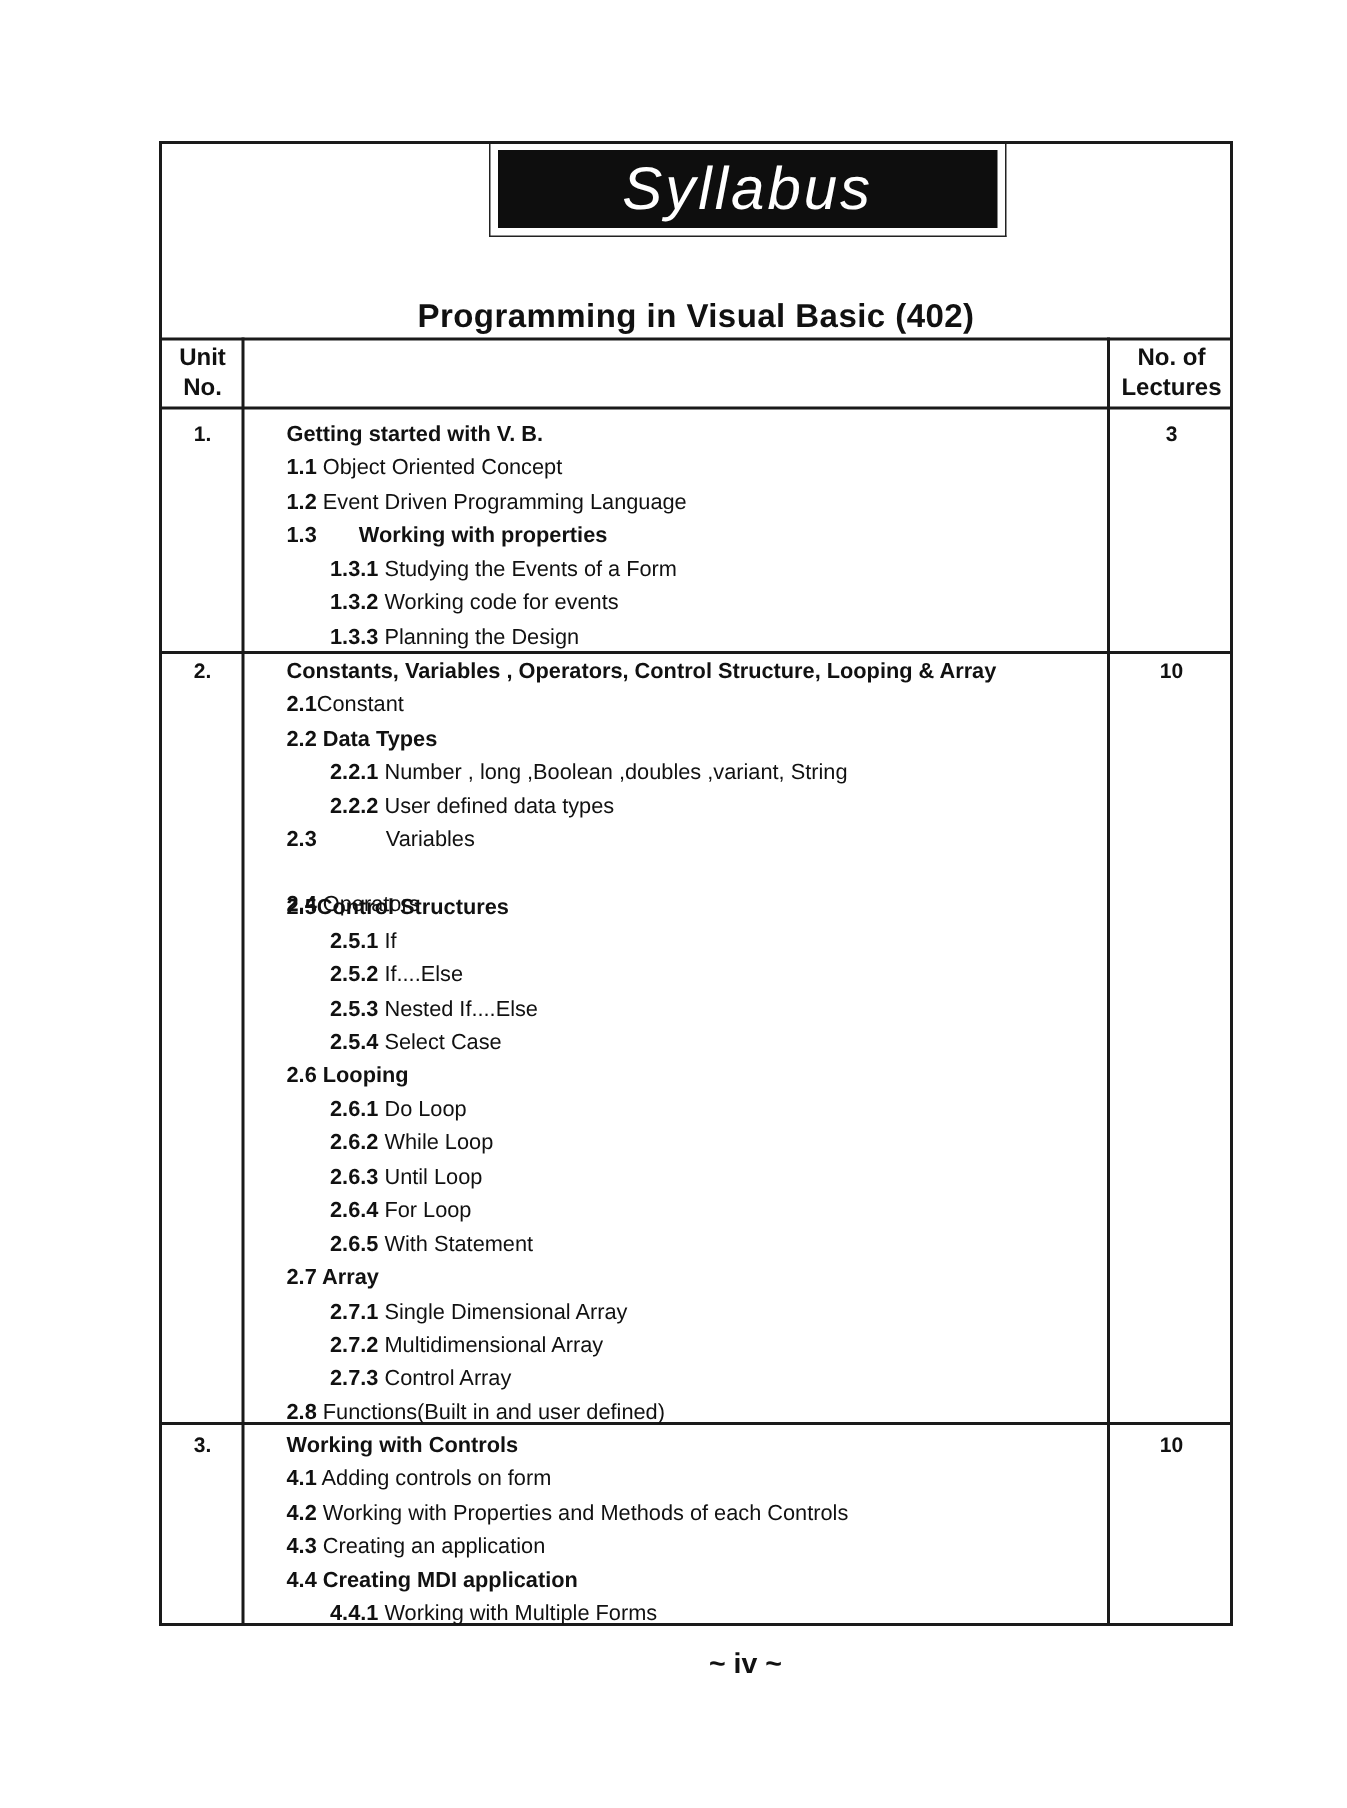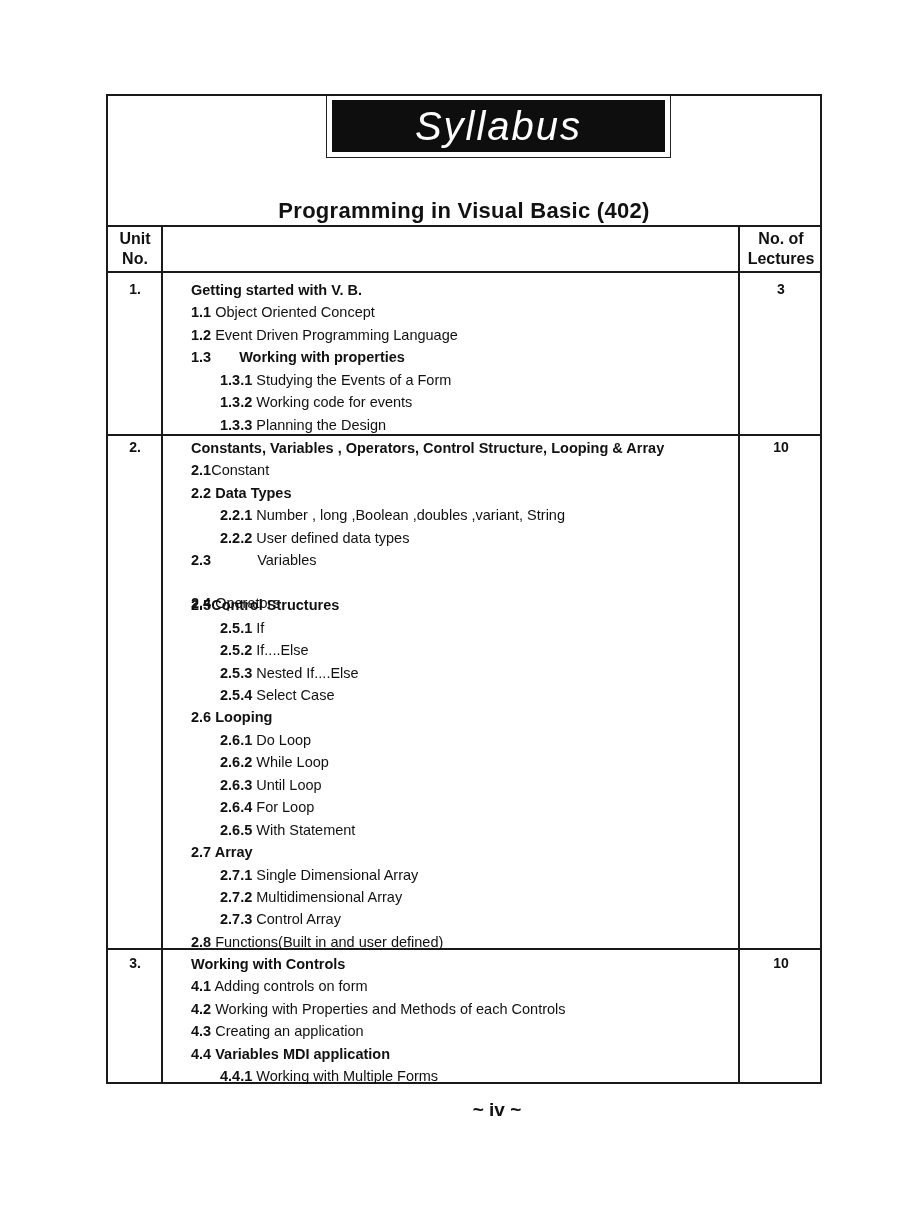--- a/index.html
+++ b/index.html
@@ -84,19 +84,19 @@
         <div class="topic-line lvl2" style="top: 769.55px;"><span class="num">2.7.1</span><span style="white-space: pre;"> Single Dimensional Array</span></div>
         <div class="topic-line lvl2" style="top: 792px;"><span class="num">2.7.2</span><span style="white-space: pre;"> Multidimensional Array</span></div>
         <div class="topic-line lvl2" style="top: 814.45px;"><span class="num">2.7.3</span><span style="white-space: pre;"> Control Array</span></div>
         <div class="topic-line lvl1" style="top: 836.9px;"><span class="num">2.8</span><span style="white-space: pre;"> Functions(Built in and user defined)</span></div>
         <div class="unit-no" style="top: 859px;">3.</div>
         <div class="lect" style="top: 859px;">10</div>
         <div class="topic-line lvl1 heading" style="top: 859px;"><span style="white-space: pre;">Working with Controls</span></div>
         <div class="topic-line lvl1" style="top: 881.45px;"><span class="num">4.1</span><span style="white-space: pre;"> Adding controls on form</span></div>
         <div class="topic-line lvl1" style="top: 903.9px;"><span class="num">4.2</span><span style="white-space: pre;"> Working with Properties and Methods of each Controls</span></div>
         <div class="topic-line lvl1" style="top: 926.35px;"><span class="num">4.3</span><span style="white-space: pre;"> Creating an application</span></div>
-        <div class="topic-line lvl1 heading" style="top: 948.8px;"><span class="num">4.4</span><span style="white-space: pre;"> Variables MDI application</span></div>
+        <div class="topic-line lvl1 heading" style="top: 948.8px;"><span class="num">4.4</span><span style="white-space: pre;"> Creating MDI application</span></div>
         <div class="topic-line lvl2" style="top: 971.25px;"><span class="num">4.4.1</span><span style="white-space: pre;"> Working with Multiple Forms</span></div>
       </div>
   </div>
 
   <div class="footer">~ iv ~</div>
 </div>
 
 </body></html>

